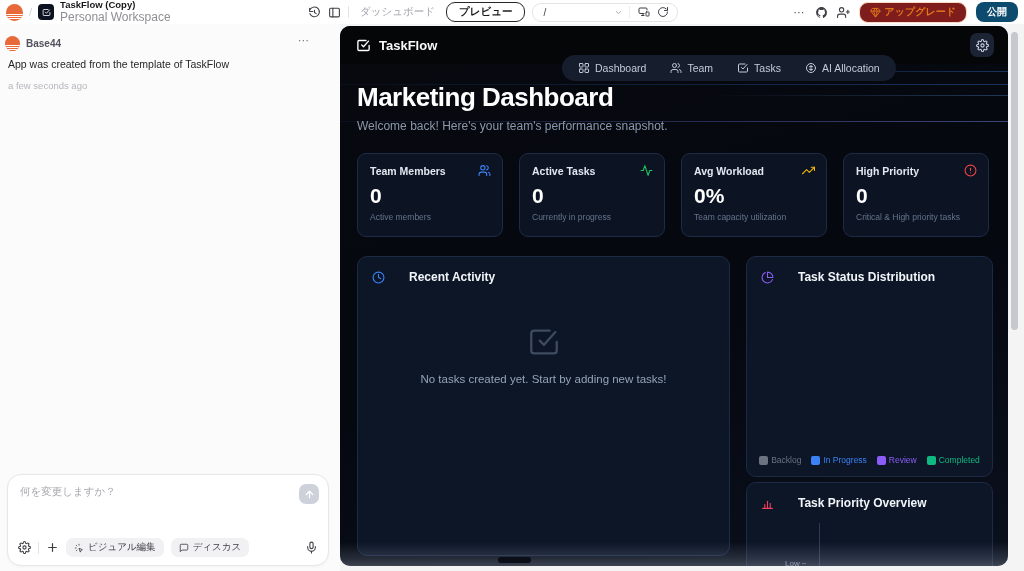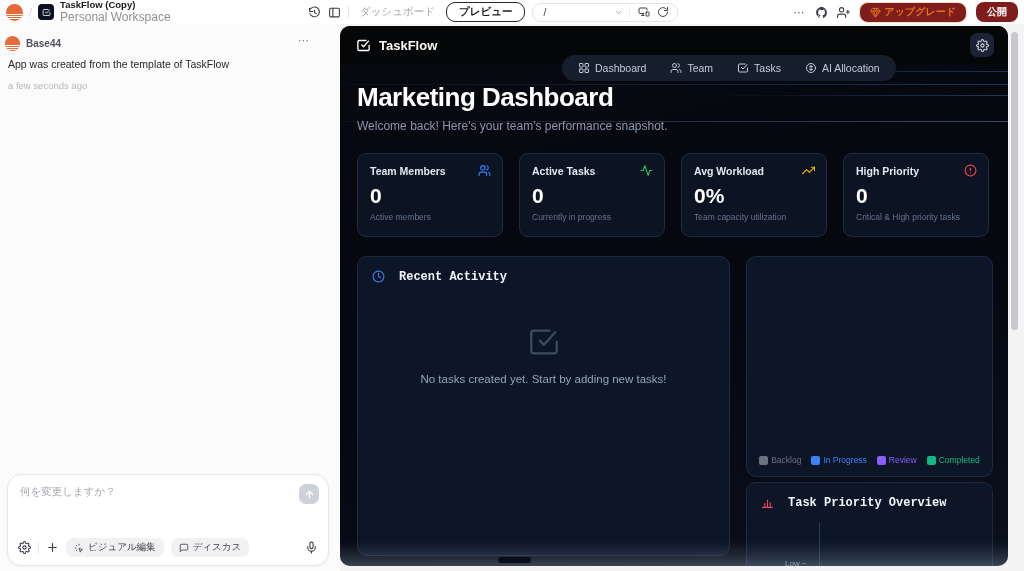--- a/index.html
+++ b/index.html
@@ -24,21 +24,21 @@
   .v-div { width:1px; height:12px; background:#e4e4e7; }
   .seg-dash { font-size:10.5px; color:#a1a1aa; padding:0 4px; }
   .seg-preview { font-size:10.5px; font-weight:600; color:#18181b; background:#fff; border:1.2px solid #27272a; border-radius:9px; padding:2px 12px; }
   .url-group { display:flex; align-items:center; height:19px; border:1px solid #e4e4e7; border-radius:9px; background:#fff; overflow:hidden; }
   .url-path { font-size:10px; color:#3f3f46; padding:0 6px 0 10px; width:96px; display:flex; justify-content:space-between; align-items:center; }
   .url-icons { display:flex; align-items:center; gap:7px; padding:0 8px; border-left:1px solid #eeeeef; color:#52525b; }
 
   .tb-right { position:absolute; right:6px; top:0; height:24px; display:flex; align-items:center; gap:9px; }
   .dots { color:#52525b; font-size:11px; letter-spacing:1px; }
   .upgrade-btn { display:flex; align-items:center; gap:4px; background:#7f1d1d; border:1px solid #f6dcc0; color:#e2761b; font-size:10px; font-weight:600; border-radius:9px; padding:2.5px 10px; }
-  .publish-btn { background:#7f1d1d; color:#fff; font-size:10px; font-weight:600; border-radius:8px; padding:3px 11px; border:none; }
+  .publish-btn { background:#0c4a6e; color:#fff; font-size:10px; font-weight:600; border-radius:8px; padding:3px 11px; border:none; }
 
   
   .chat { position:absolute; left:0; top:24px; width:340px; height:547px; background:#fbfbfc; }
   .msg-head { position:absolute; left:5px; top:12px; display:flex; align-items:center; gap:6px; }
   .msg-avatar { width:15px; height:15px; border-radius:50%; background:#e8693a; position:relative; overflow:hidden; }
   .msg-avatar::after { content:""; position:absolute; left:0; right:0; top:55%; height:45%;
      background:repeating-linear-gradient(to bottom,#e8693a 0 1px,#ffffff 1px 2px); }
   .msg-sender { font-size:10px; font-weight:600; color:#52525b; }
   .msg-dots { position:absolute; right:30px; top:10px; color:#71717a; font-size:11px; letter-spacing:1px; }
   .msg-text { position:absolute; left:8px; top:34px; width:300px; font-size:10.5px; color:#27272a; }
@@ -68,21 +68,21 @@
   .page-sub { position:absolute; left:17px; top:93px; font-size:12px; color:#8b98ab; }
 
   .stats-row { position:absolute; left:17px; top:127px; width:632px; display:flex; gap:16px;align-items:flex-end; }
   .stat-card { flex:1; height:84px; background:#0c1424; border:1px solid #1e2b44; border-radius:9px; padding:11px 12px; position:relative; }
   .stat-label { font-size:10.5px; font-weight:600; color:#e2e8f0; }
   .stat-icon { position:absolute; right:11px; top:10px; }
   .stat-value { font-size:21px; font-weight:800; color:#ffffff; margin-top:7px; }
   .stat-cap { font-size:8.5px; color:#64748b; margin-top:4px; }
 
   .panel { position:absolute; background:#0d1627; border:1px solid #1d2a44; border-radius:10px; padding:13px 14px; }
-  .panel-head { display:flex; align-items:flex-start; gap:14px;font-family:Liberation Mono, monospace; }
+  .panel-head { display:flex; align-items:flex-end; gap:24px; }
   .panel-title { font-size:12px; font-weight:700; color:#f1f5f9; }
   .panel-recent { left:17px; top:230px; width:373px; height:300px; }
   .panel-status { left:406px; top:230px; width:247px; height:221px; }
   .panel-priority { left:406px; top:456px; width:247px; height:150px; }
 
   .empty-state { position:absolute; left:0; right:0; top:68px; display:flex; flex-direction:column; align-items:center; color:#3f4b5f; }
   .empty-text { margin-top:14px; font-size:11.5px; color:#94a3b8; }
 
   .legend { position:absolute; left:0; right:0; bottom:11px; display:flex; justify-content:center; gap:10px; }
   .legend-item { display:flex; align-items:center; gap:3px; font-size:8.5px; }
@@ -372,20 +372,29 @@
     <div class="empty-state">
       <svg class="i" width="34" height="34" viewBox="0 0 24 24" fill="none" stroke="currentColor" stroke-width="1.6" stroke-linecap="round" stroke-linejoin="round">
           <polyline points="9 11 12 14 20 5"></polyline>
           <path d="M21 12v6a2 2 0 0 1-2 2H5a2 2 0 0 1-2-2V6a2 2 0 0 1 2-2h11"></path>
         </svg>
       <div class="empty-text">No tasks created yet. Start by adding new tasks!</div>
     </div>
   </div>
 
   <div class="panel panel-status">
+    <div class="panel-head">
+      <span style="color: rgb(139, 92, 246);">
+        <svg class="i" width="13" height="13" viewBox="0 0 24 24" fill="none" stroke="currentColor" stroke-width="2" stroke-linecap="round" stroke-linejoin="round">
+            <path d="M21.21 15.89A10 10 0 1 1 8 2.83"></path>
+            <path d="M22 12A10 10 0 0 0 12 2v10z"></path>
+          </svg>
+      </span>
+      <span class="panel-title">Task Status Distribution</span>
+    </div>
     <div class="legend">
       <span class="legend-item">
         <span class="legend-sw" style="background: rgb(107, 114, 128);"></span>
         <span style="color: rgb(107, 114, 128);">Backlog</span>
       </span>
       <span class="legend-item">
         <span class="legend-sw" style="background: rgb(59, 130, 246);"></span>
         <span style="color: rgb(59, 130, 246);">In Progress</span>
       </span>
       <span class="legend-item">

